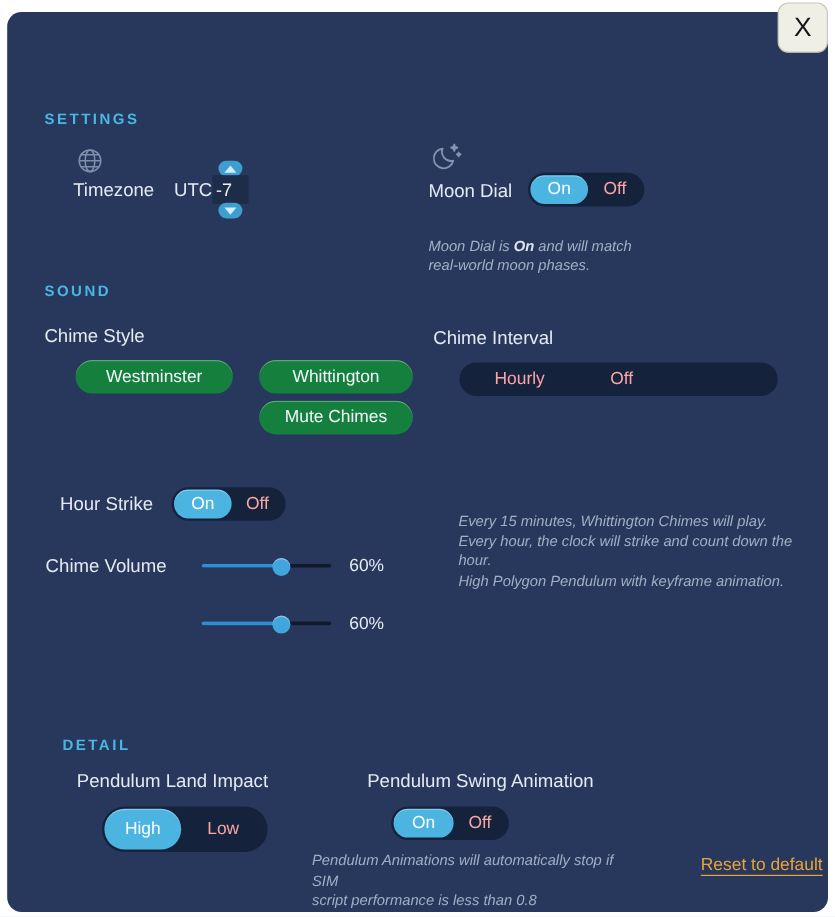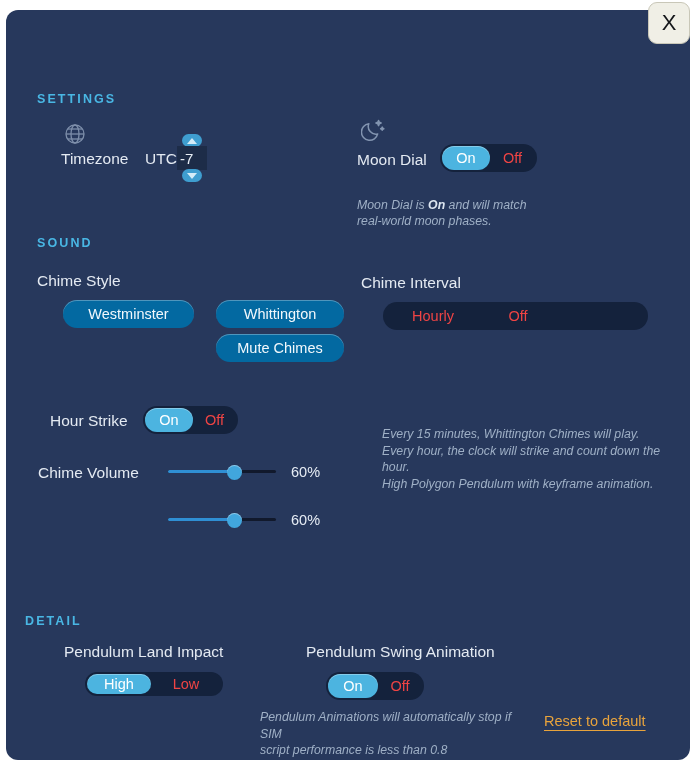--- a/index.html
+++ b/index.html
@@ -102,38 +102,38 @@
     display: flex;
     background: #14223c;
     border-radius: 999px;
     align-items: center;
     padding: 2px;
     cursor: pointer;
   }
   .seg-opt {
     position: relative;
     display: flex; align-items: center; justify-content: center;
-    color: #ef4444;
+    color: #fca5a5;
     font-size: 14.5px;
     border-radius: 999px;
     height: 100%;
     cursor: pointer;
     white-space: nowrap;
   }
   .seg-opt.active {
     background: #4cb4e0;
     color: #ffffff;
     box-shadow: inset 0 1px 0 rgba(255,255,255,.32);
   }
 
   
   .pill {
     position: absolute;
     display: flex; align-items: center; justify-content: center;
-    background: #0369a1;
+    background: #15803d;
     border-radius: 999px;
     color: #f2f8fc;
     font-size: 14.5px;
     box-shadow: inset 0 1px 0 rgba(255,255,255,.30);
     cursor: pointer;
     white-space: nowrap;
   }
 
   
   .slider { position: absolute; height: 18px; }
@@ -165,20 +165,21 @@
 
   
   .reset-link {
     position: absolute;
     color: #e8a33c;
     font-size: 14.5px;
     text-decoration: underline;
     text-underline-offset: 4px;
     cursor: pointer;
     white-space: nowrap;
+    margin-left: 40px;
   }
 </style>
 </head>
 <body>
 
 <div id="root">
 
   <div class="panel">
 
     <div class="section-head" style="left:31px; top:82px;">SETTINGS</div>
@@ -258,25 +259,25 @@
       <div class="slider-track"></div>
       <div class="slider-fill" style="width:62%;"></div>
       <div class="slider-thumb" style="left:55%;"></div>
     </div>
     <div class="slider-val" style="left:285px; top:502px;">60%</div>
 
     <div class="hint" style="left:376px; top:416px; width:290px;">Every 15 minutes, Whittington Chimes will play.
 Every hour, the clock will strike and count down the hour.
 High Polygon Pendulum with keyframe animation.</div>
 
-    <div class="section-head" style="left:19px; top:604px;">DETAIL</div>
+    <div class="section-head" style="left:46px; top:604px;">DETAIL</div>
 
     <div class="label" style="left:58px; top:633px;">Pendulum Land Impact</div>
 
-    <div class="seg" style="left:79px; top:662px; width:138px; height:24px;">
+    <div class="seg" style="left:79px; top:662px; width:138px; height:38px;">
       <div class="seg-opt active" style="width:64px;">High</div>
       <div class="seg-opt" style="width:70px;">Low</div>
     </div>
 
     <div class="label" style="left:300px; top:633px;">Pendulum Swing Animation</div>
 
     <div class="seg" style="left:320px; top:662px; width:98px; height:28px;">
       <div class="seg-opt active" style="width:50px;">On</div>
       <div class="seg-opt" style="width:44px;">Off</div>
     </div>

